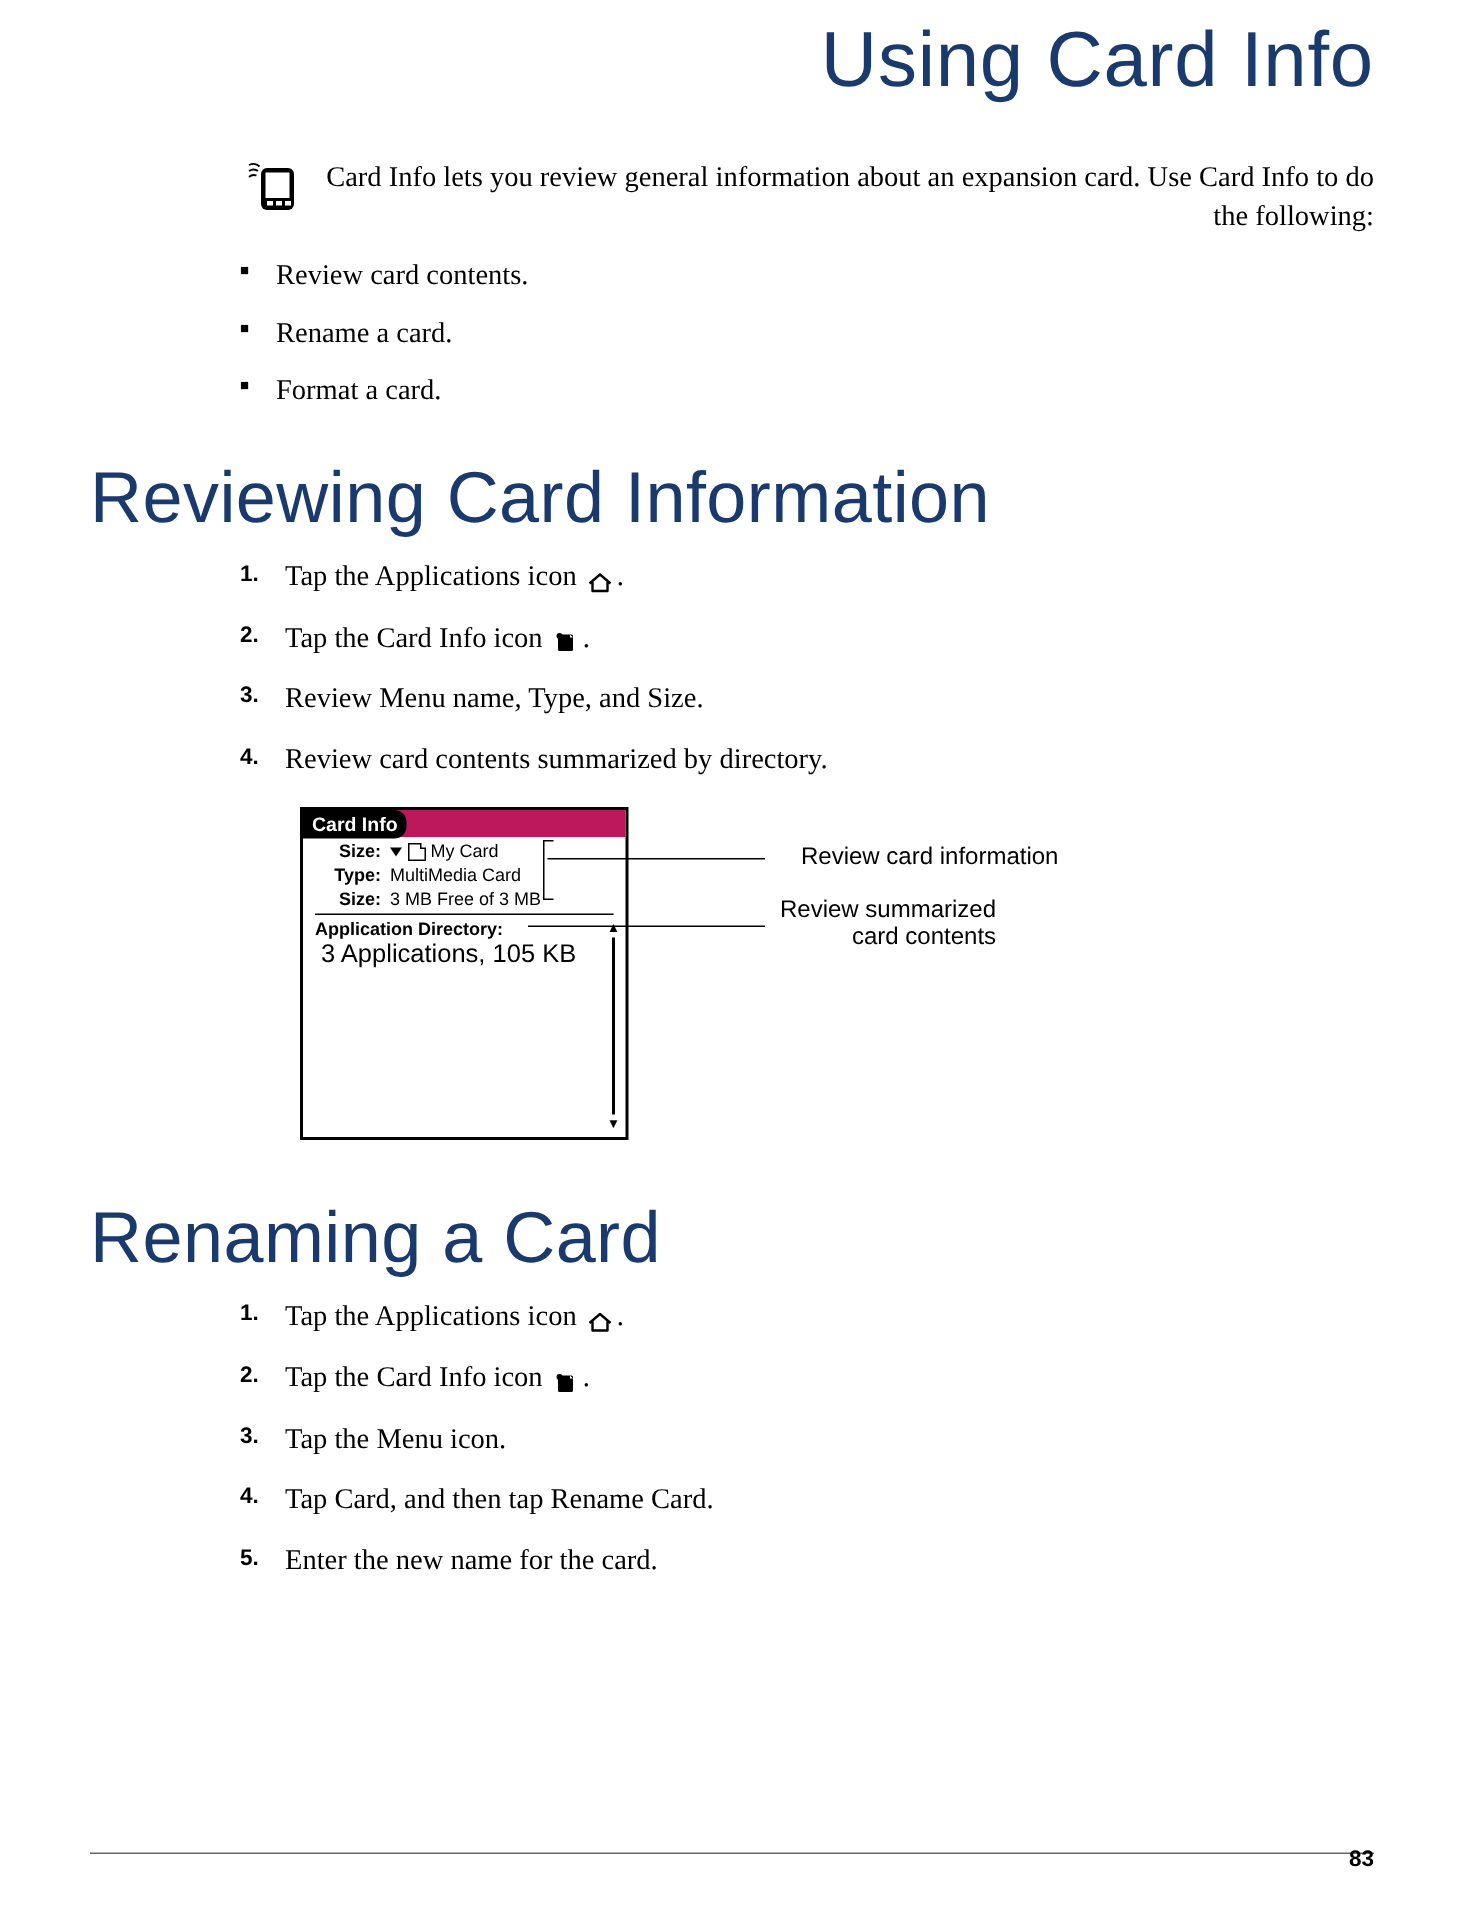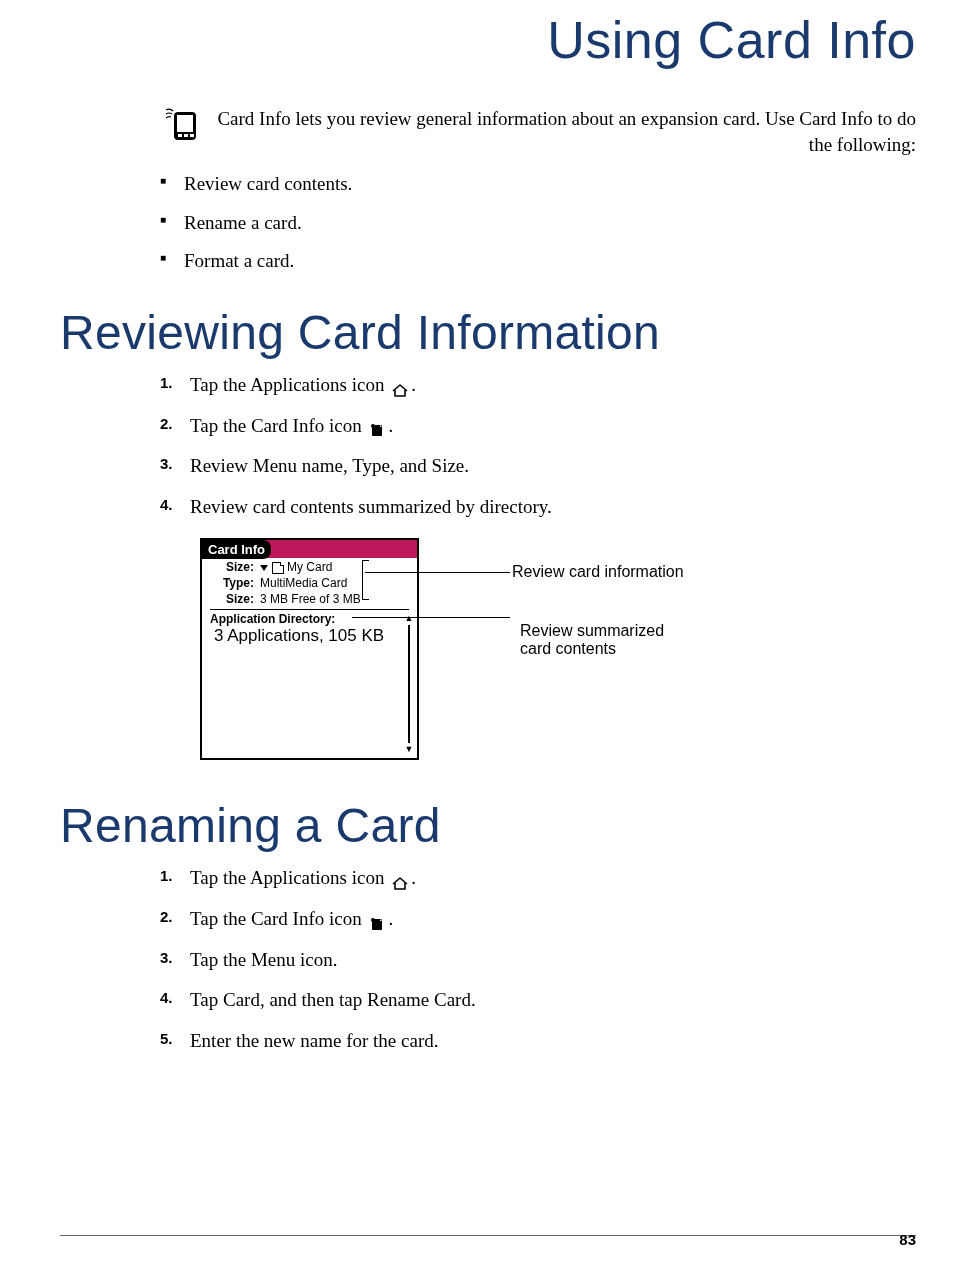--- a/index.html
+++ b/index.html
@@ -332,24 +332,24 @@
       </div>
       <div class="palm-scroll">
         <span class="palm-scroll-arrow">▲</span>
         <span class="palm-scroll-track"></span>
         <span class="palm-scroll-arrow">▼</span>
       </div>
     </div>
 
     <div class="callout-bracket"></div>
     <div class="callout-line1a"></div>
-    <div class="callout" style="left:312px; top:25px;">Review card information</div>
+    <div class="callout" style="left:334px; top:25px;">Review card information</div>
 
     <div class="callout-line2"></div>
-    <div class="callout" style="left:320px; top:84px;">
+    <div class="callout" style="left:320px; top:60px;text-align:right;">
       <span>Review summarized</span><br>
       <span>card contents</span>
     </div>
   </div>
 
   <h2 class="section-title">Renaming a Card</h2>
 
   <ol class="numbered-list">
     <li>
       <span>Tap the Applications icon </span><span class="inline-icon"><svg viewBox="0 0 18 16">

